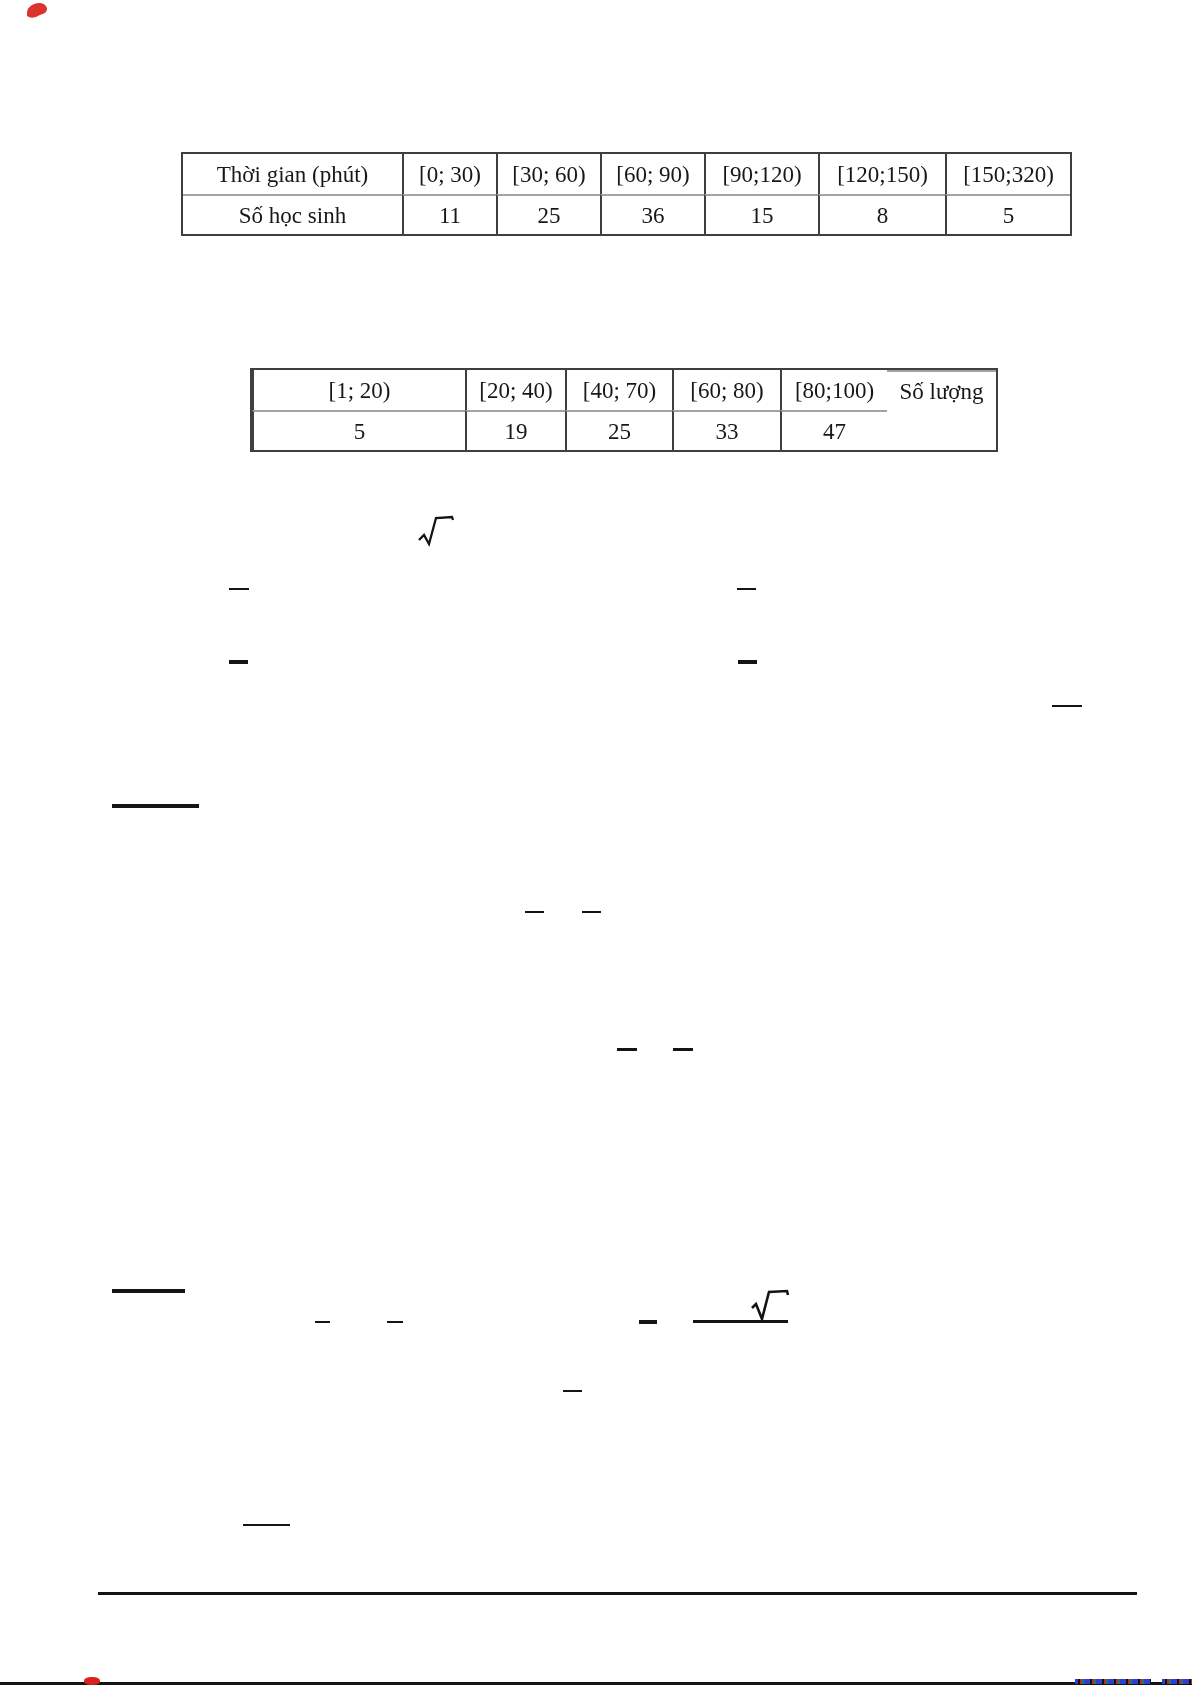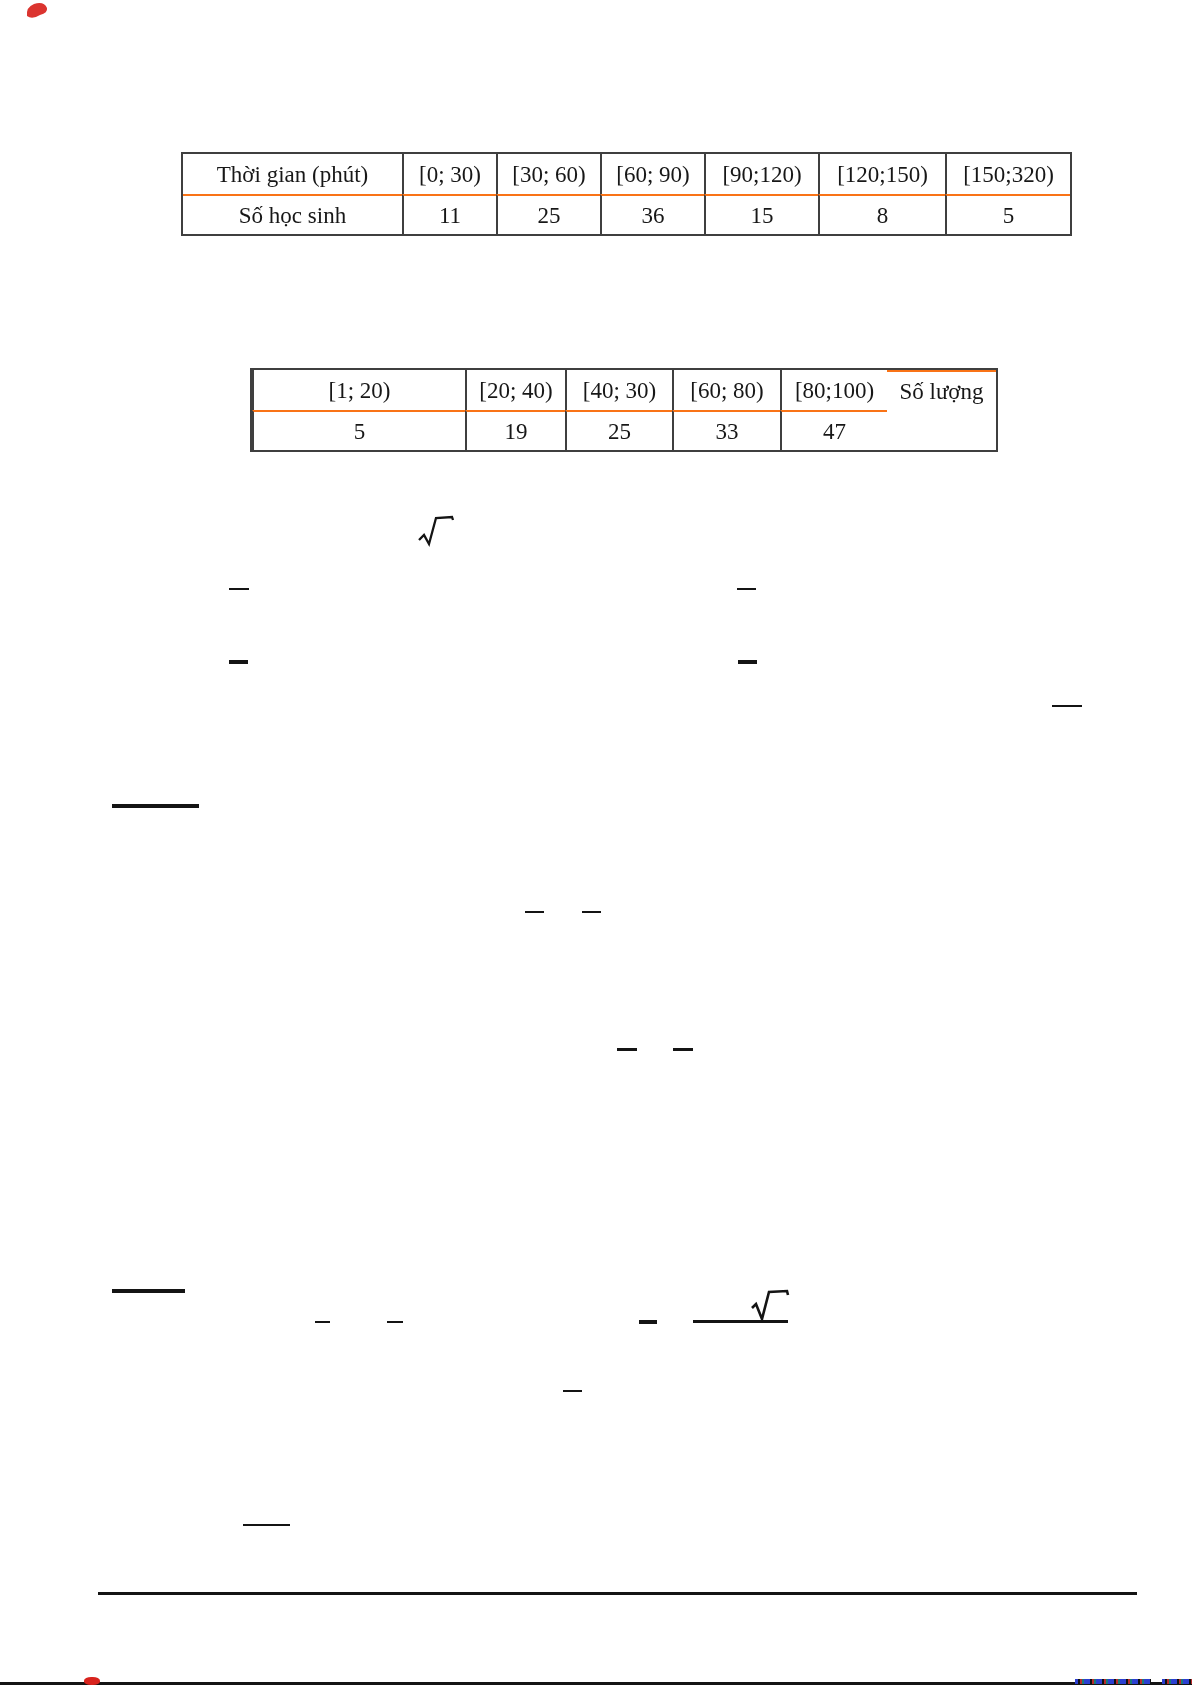--- a/index.html
+++ b/index.html
@@ -14,21 +14,21 @@
     position:absolute;
     display:grid;
     grid-auto-rows:40px;
     border:2px solid #3f3f3f;
     background:#ffffff;
   }
   .cell{
     display:flex;align-items:center;justify-content:center;
     font-size:23px;line-height:1;color:#171717;
     border-left:2px solid #3f3f3f;
-    border-top:2px solid #f97316;
+    border-top:2px solid #a3a3a3;
     white-space:nowrap;
     overflow:hidden;
   }
   .cell.c0{border-left:none;}
   .cell.r0{border-top:none;}
   .mk{position:absolute;background:#141414;}
   .svgmark{position:absolute;}
   .redblob{position:absolute;background:#d8231d;border-radius:45%;}
   .microtext{
     position:absolute;height:5px;
@@ -58,21 +58,21 @@
     <div class="cell">25</div>
     <div class="cell">36</div>
     <div class="cell">15</div>
     <div class="cell">8</div>
     <div class="cell">5</div>
   </div>
 
   <div class="tbl" style="left:250px;top:368px;grid-template-columns:213px 100px 107px 108px 107px 109px;">
     <div class="cell r0">[1; 20)</div>
     <div class="cell r0">[20; 40)</div>
-    <div class="cell r0">[40; 30)</div>
+    <div class="cell r0">[40; 70)</div>
     <div class="cell r0">[60; 80)</div>
     <div class="cell r0">[80;100)</div>
     <div class="cell c0">Số lượng</div>
     <div class="cell">5</div>
     <div class="cell">19</div>
     <div class="cell">25</div>
     <div class="cell">33</div>
     <div class="cell">47</div>
   </div>
 

